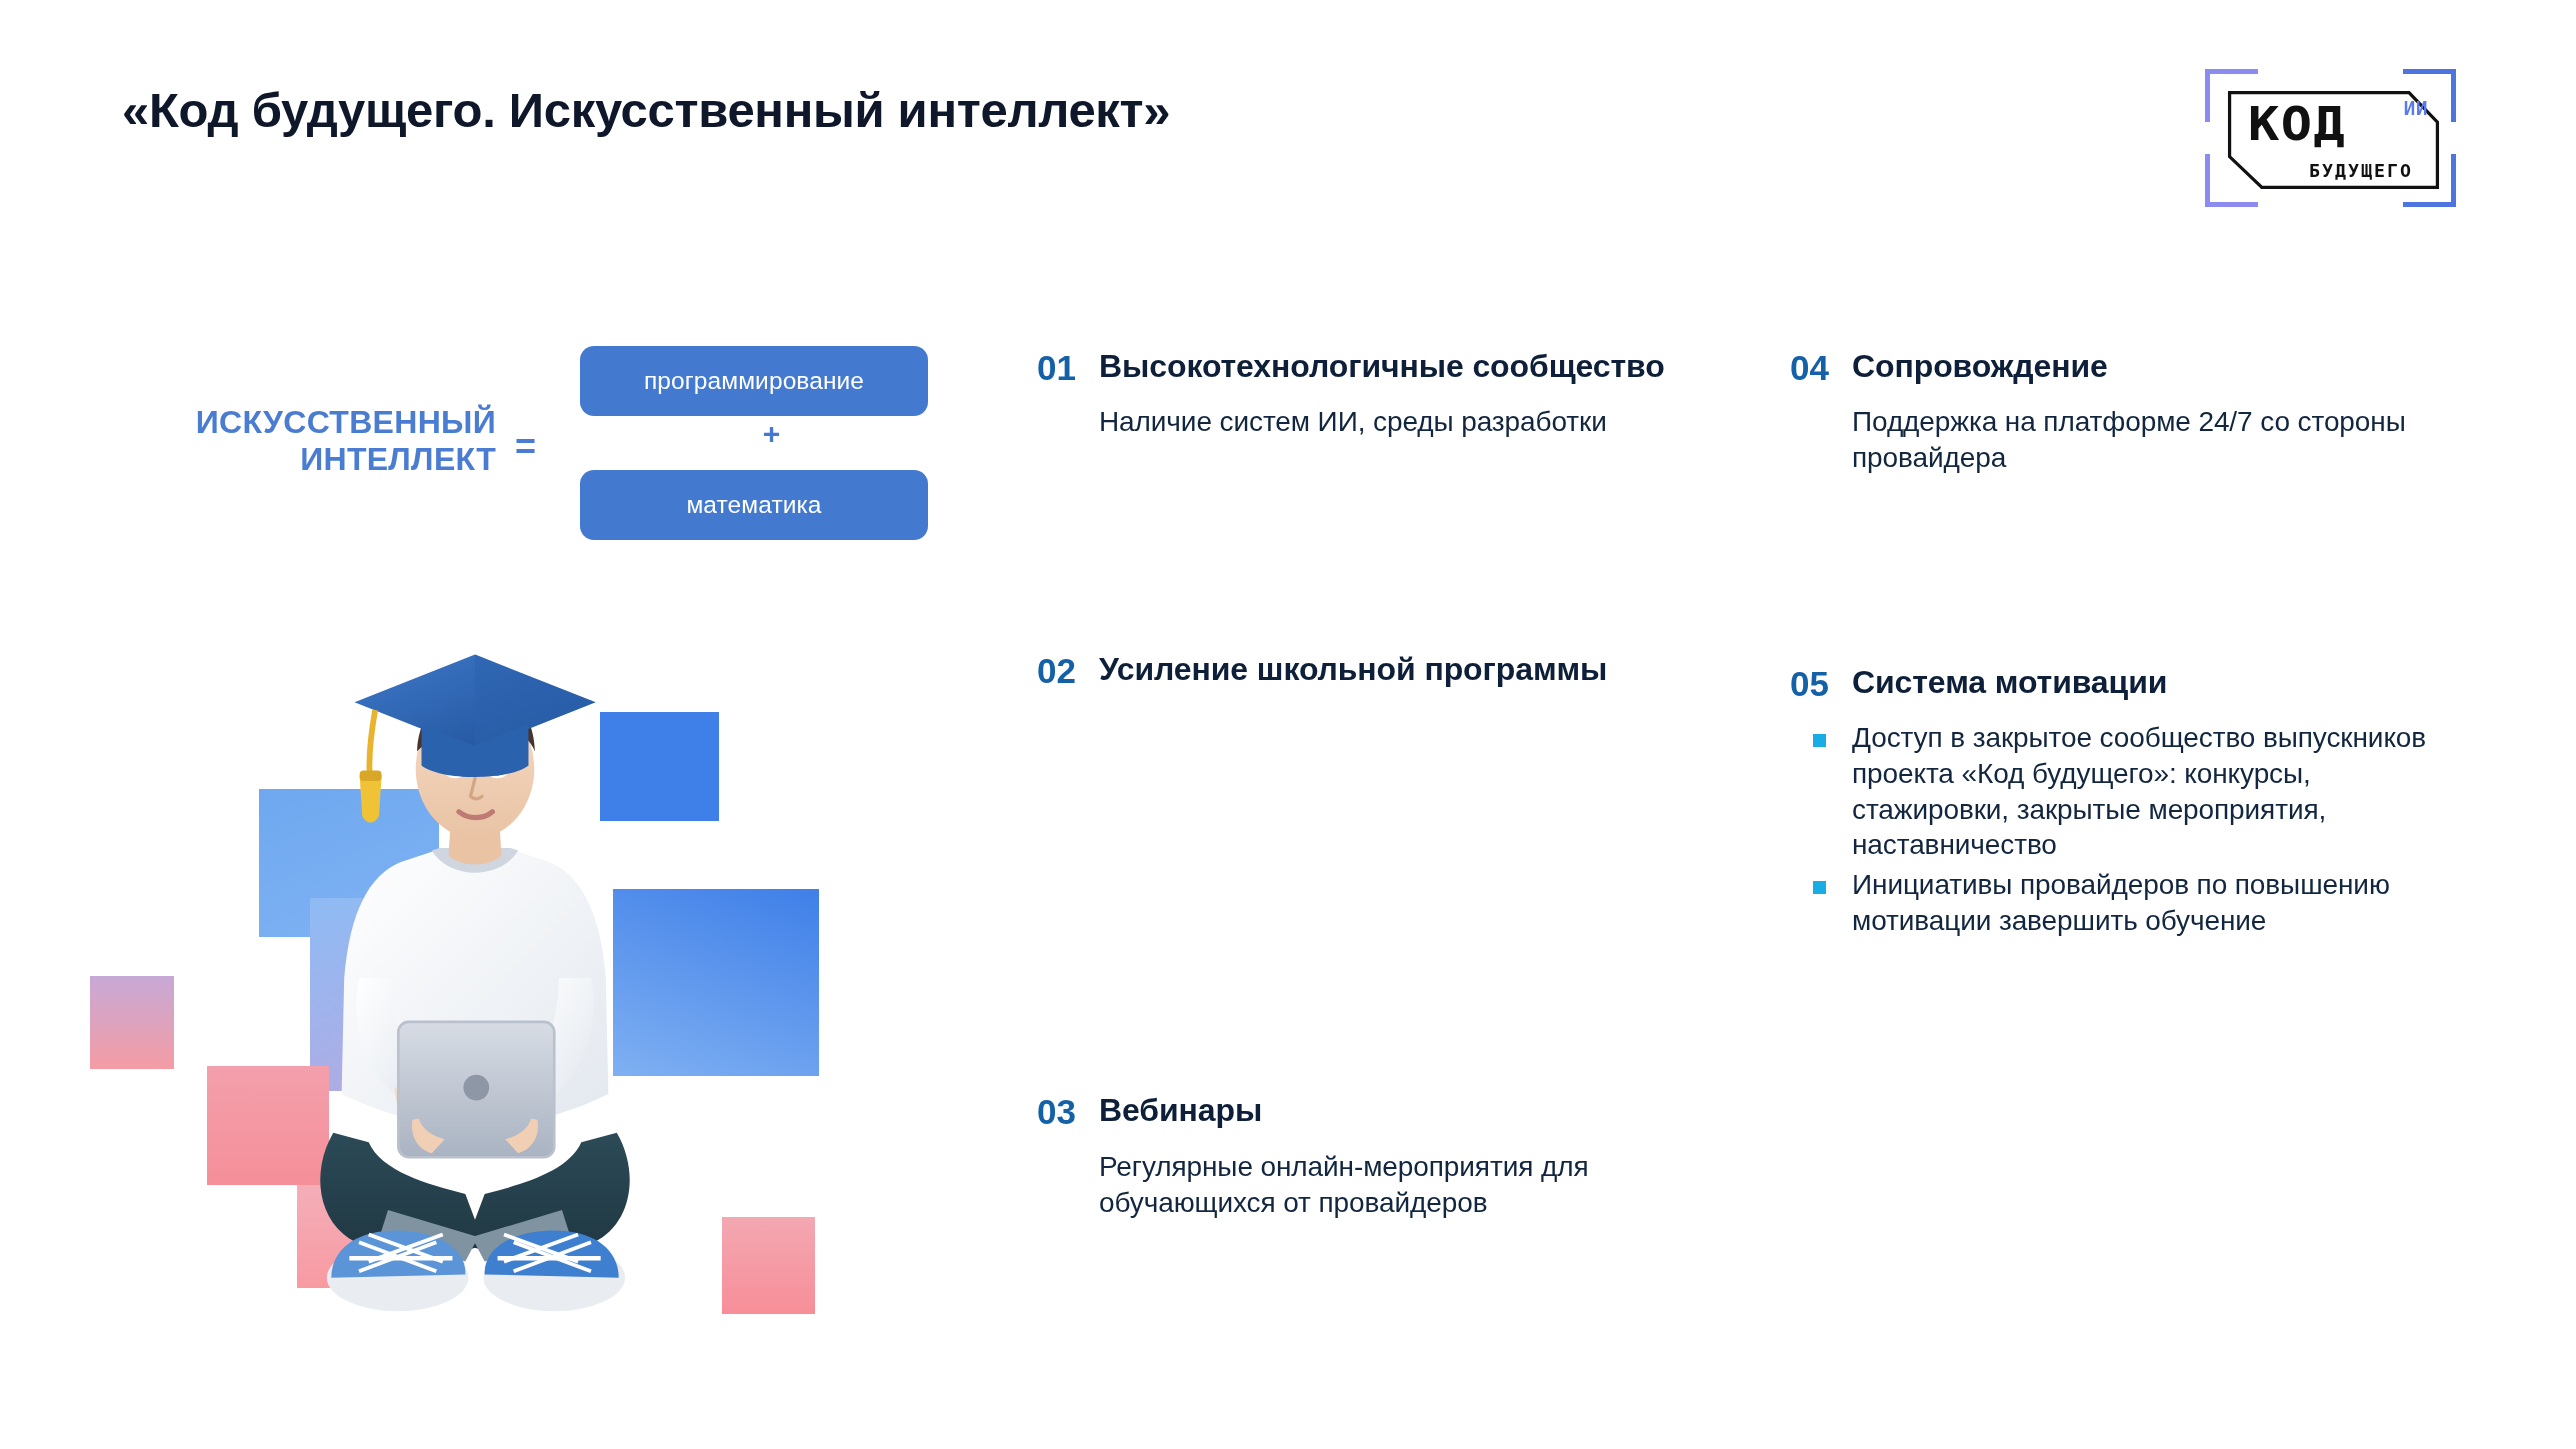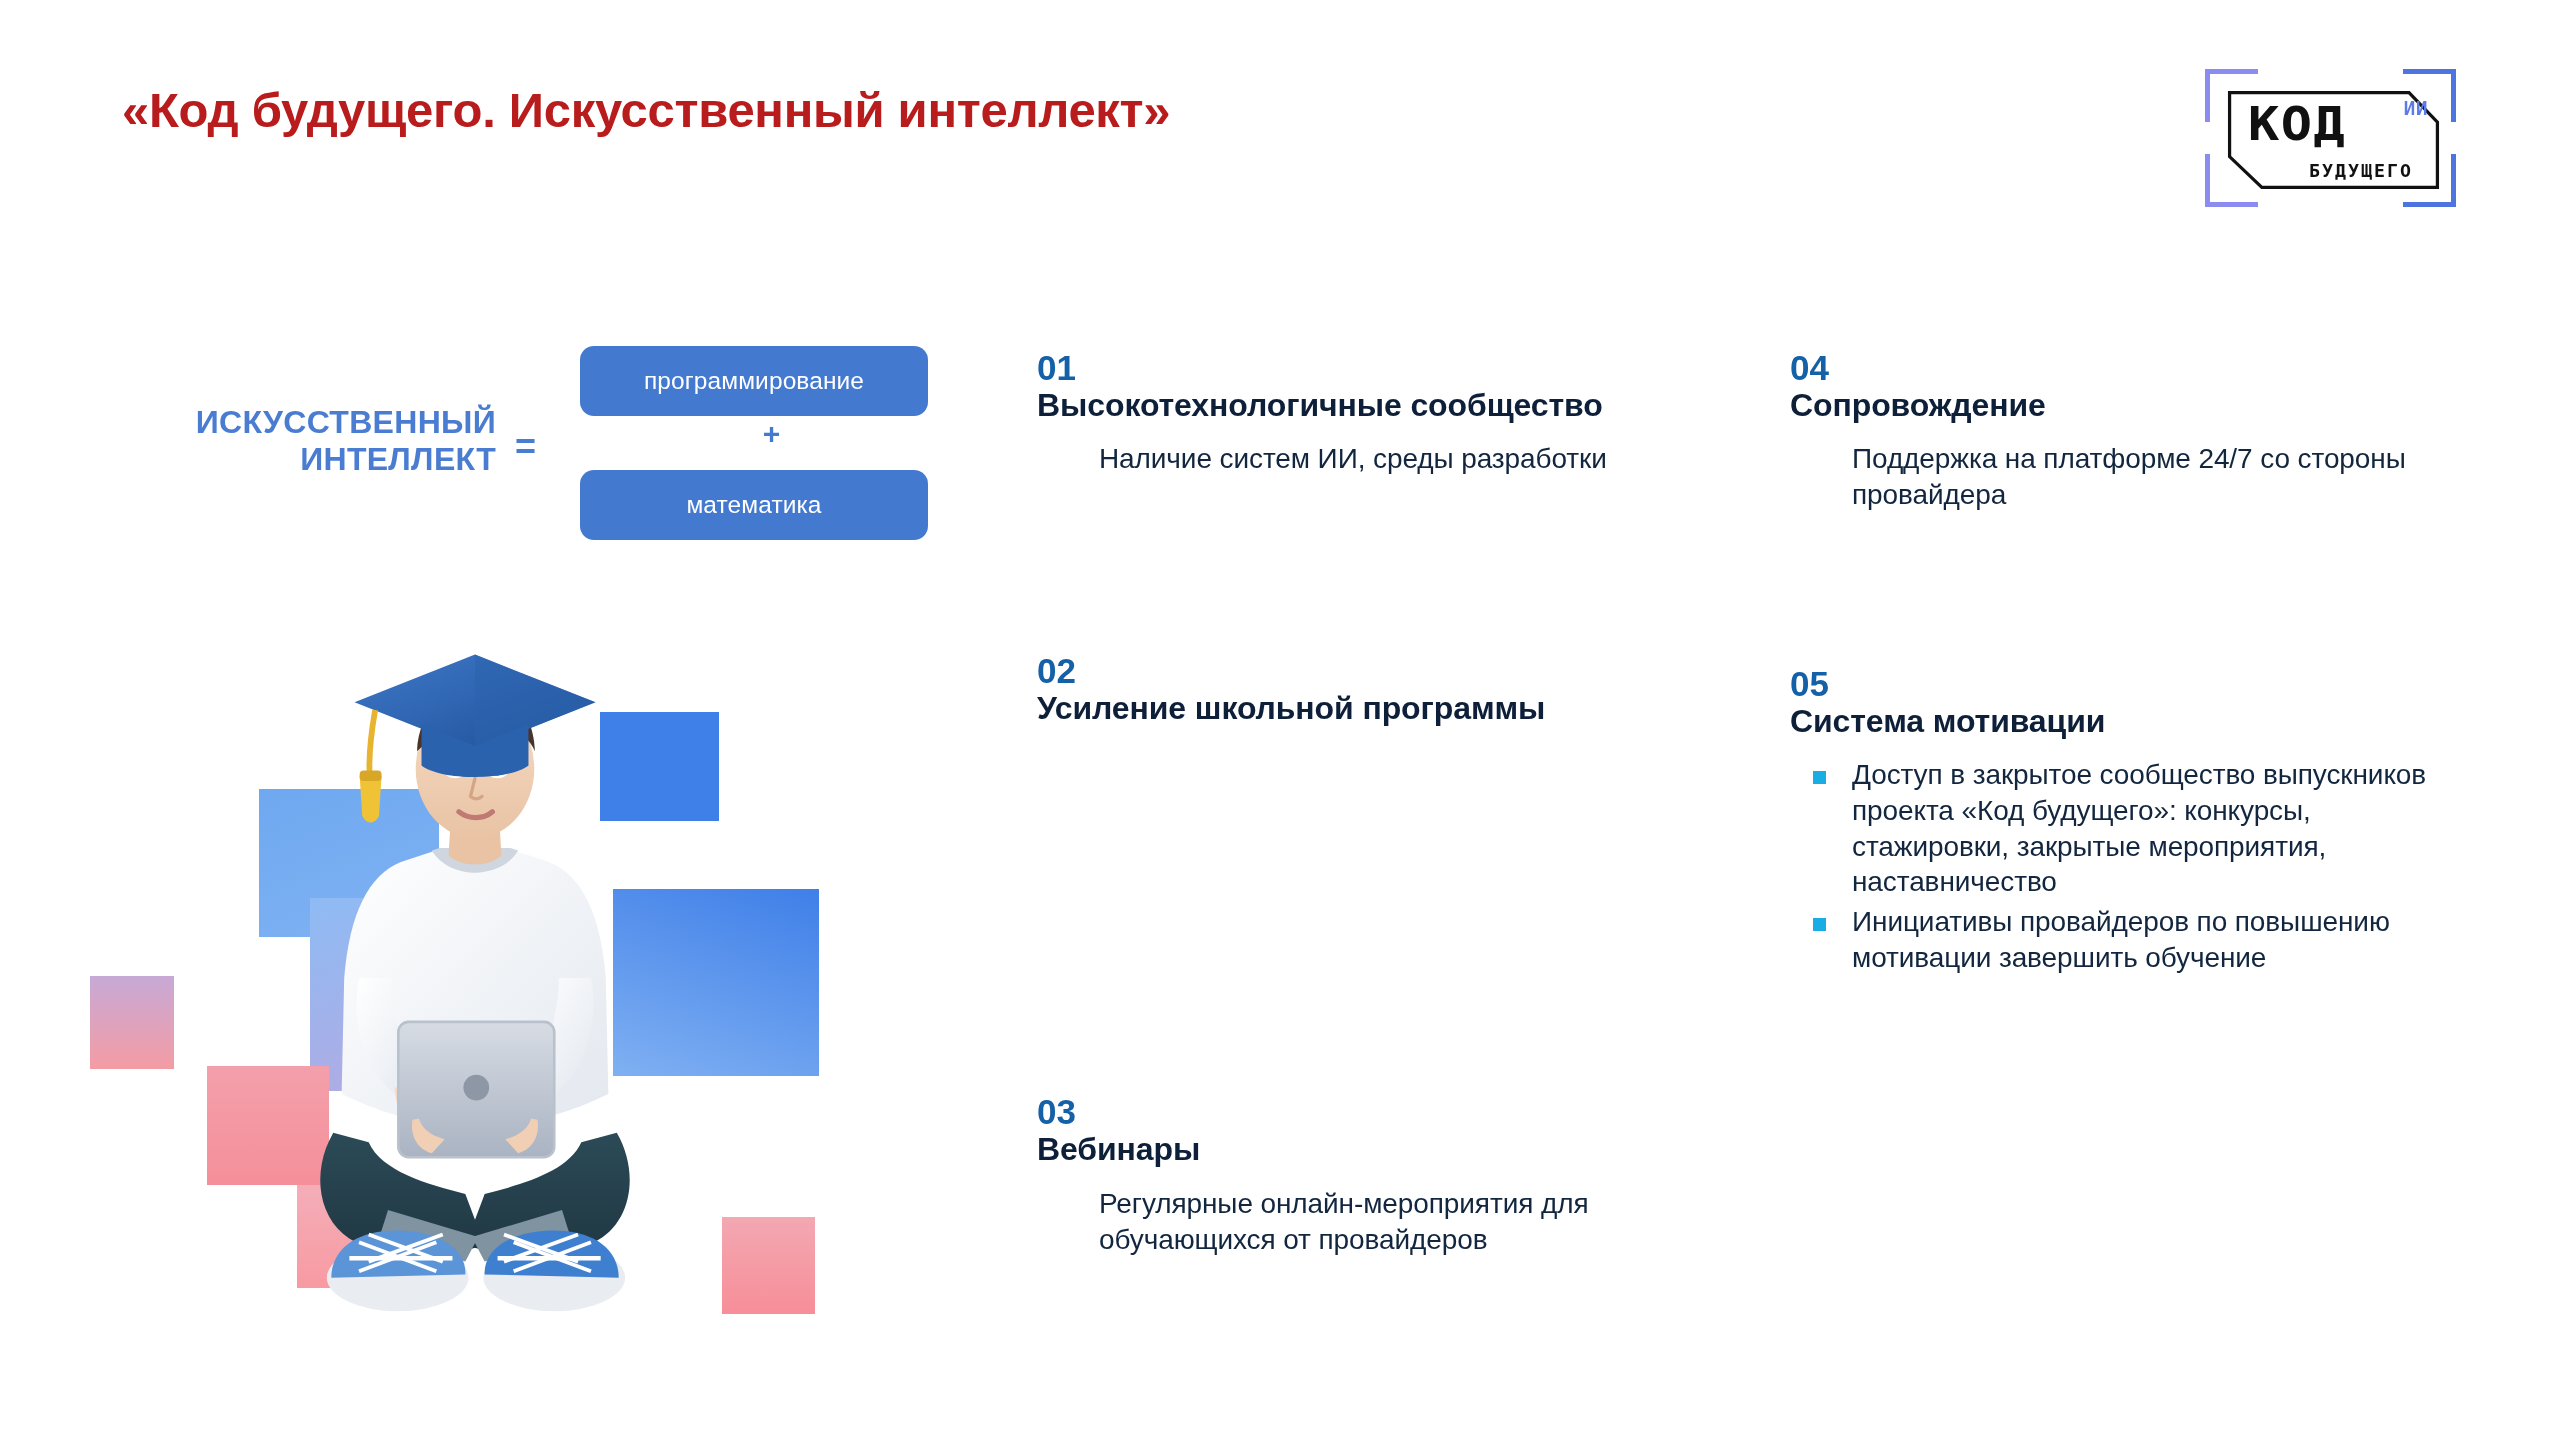--- a/index.html
+++ b/index.html
@@ -23,21 +23,21 @@
   }
 
   
   .page-title {
     position: absolute;
     left: 122px;
     top: 82px;
     font-size: 49px;
     font-weight: bold;
     letter-spacing: -0.3px;
-    color: #b91c1c;
+    color: #0f172a;
     white-space: nowrap;
   }
 
   
   .logo {
     position: absolute;
     left: 2187px;
     top: 46px;
     width: 278px;
     height: 175px;
@@ -164,21 +164,20 @@
   
   .col { position: absolute; }
   .col-mid  { left: 1037px; top: 348px; width: 728px; }
   .col-right{ left: 1790px; top: 348px; width: 721px; }
 
   .item { position: absolute; }
 
   .item-head {
     display: flex;
     align-items: flex-start;
-    flex-direction: column;
   }
   .item-num {
     flex: 0 0 auto;
     font-size: 35px;
     font-weight: bold;
     color: #1461A8;
     line-height: 1.12;
     letter-spacing: 0px;
     min-width: 62px;
   }

